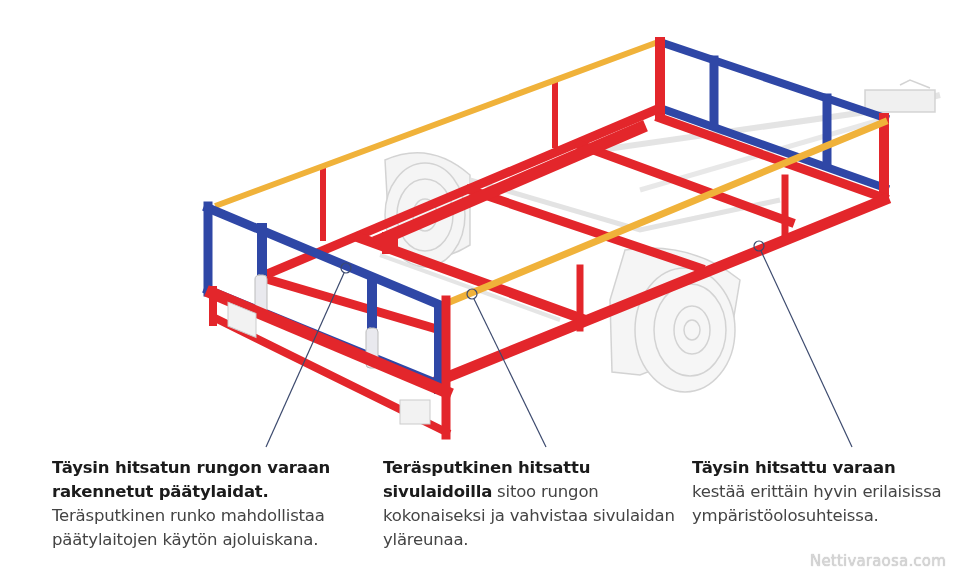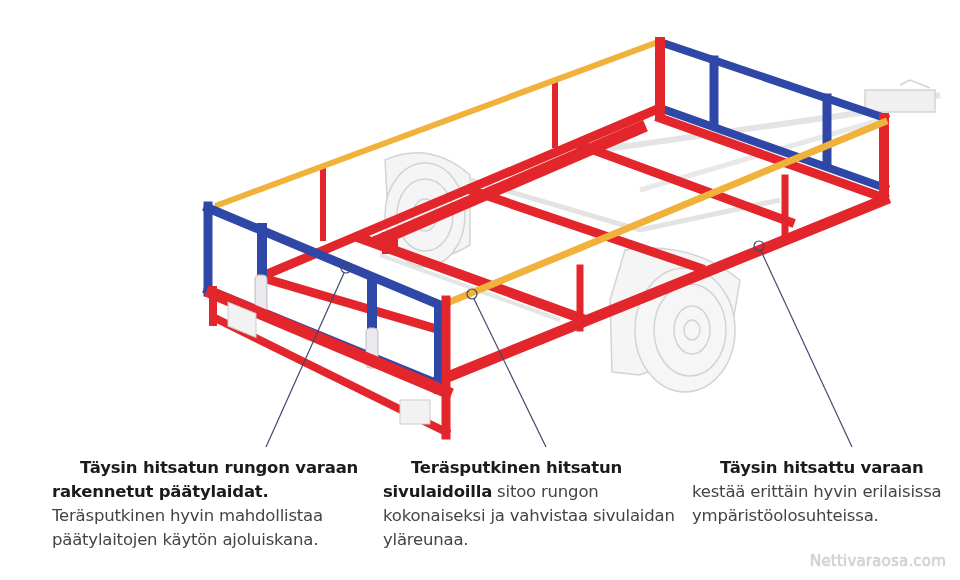--- a/index.html
+++ b/index.html
@@ -1,20 +1,20 @@
 <!DOCTYPE html>
 <html><head>
 <meta charset="utf-8">
 <style>
   html, body { margin: 0; padding: 0; background: #ffffff; }
   body { width: 960px; height: 580px; position: relative; overflow: hidden;
          font-family: "DejaVu Sans", "Liberation Sans", sans-serif; color: #333; }
   .diagram { position: absolute; left: 0; top: 0; width: 960px; height: 450px; }
   .caption { position: absolute; top: 456px; font-size: 16.5px; line-height: 24px; color: #444; letter-spacing: -0.2px; }
-  .caption b { color: #1b1b1b; font-weight: bold; margin-left: 28px; }
+  .caption b { color: #1b1b1b; font-weight: bold; }
   .cap1 { left: 52px; width: 320px; }
   .cap2 { left: 383px; width: 300px; }
   .cap3 { left: 692px; width: 260px; }
   .watermark { position: absolute; right: 14px; bottom: 10px; font-size: 15px; color: #d6d6d6;
                text-shadow: 0 0 1px #aaa; letter-spacing: 0.2px; }
 </style>
 </head>
 <body>
 
 <svg class="diagram" viewBox="0 0 960 450" xmlns="http://www.w3.org/2000/svg">
@@ -108,22 +108,22 @@
       <line x1="474" y1="299" x2="546" y2="447"></line>
     </g>
     <g>
       <circle cx="759" cy="246" r="5"></circle>
       <line x1="761" y1="251" x2="852" y2="447"></line>
     </g>
   </g>
 </svg>
 
 <div class="caption cap1">
-  <b>Täysin hitsatun rungon varaan rakennetut päätylaidat.</b><span> Teräsputkinen hyvin mahdollistaa päätylaitojen käytön ajoluiskana.</span>
+  <b>Täysin hitsatun rungon varaan rakennetut päätylaidat.</b><span> Teräsputkinen runko mahdollistaa päätylaitojen käytön ajoluiskana.</span>
 </div>
 <div class="caption cap2">
-  <b>Teräsputkinen hitsatun sivulaidoilla</b><span> sitoo rungon kokonaiseksi ja vahvistaa sivulaidan yläreunaa.</span>
+  <b>Teräsputkinen hitsattu sivulaidoilla</b><span> sitoo rungon kokonaiseksi ja vahvistaa sivulaidan yläreunaa.</span>
 </div>
 <div class="caption cap3">
   <b>Täysin hitsattu varaan</b><span> kestää erittäin hyvin erilaisissa ympäristöolosuhteissa.</span>
 </div>
 
 <div class="watermark">Nettivaraosa.com</div>
 
 </body></html>

